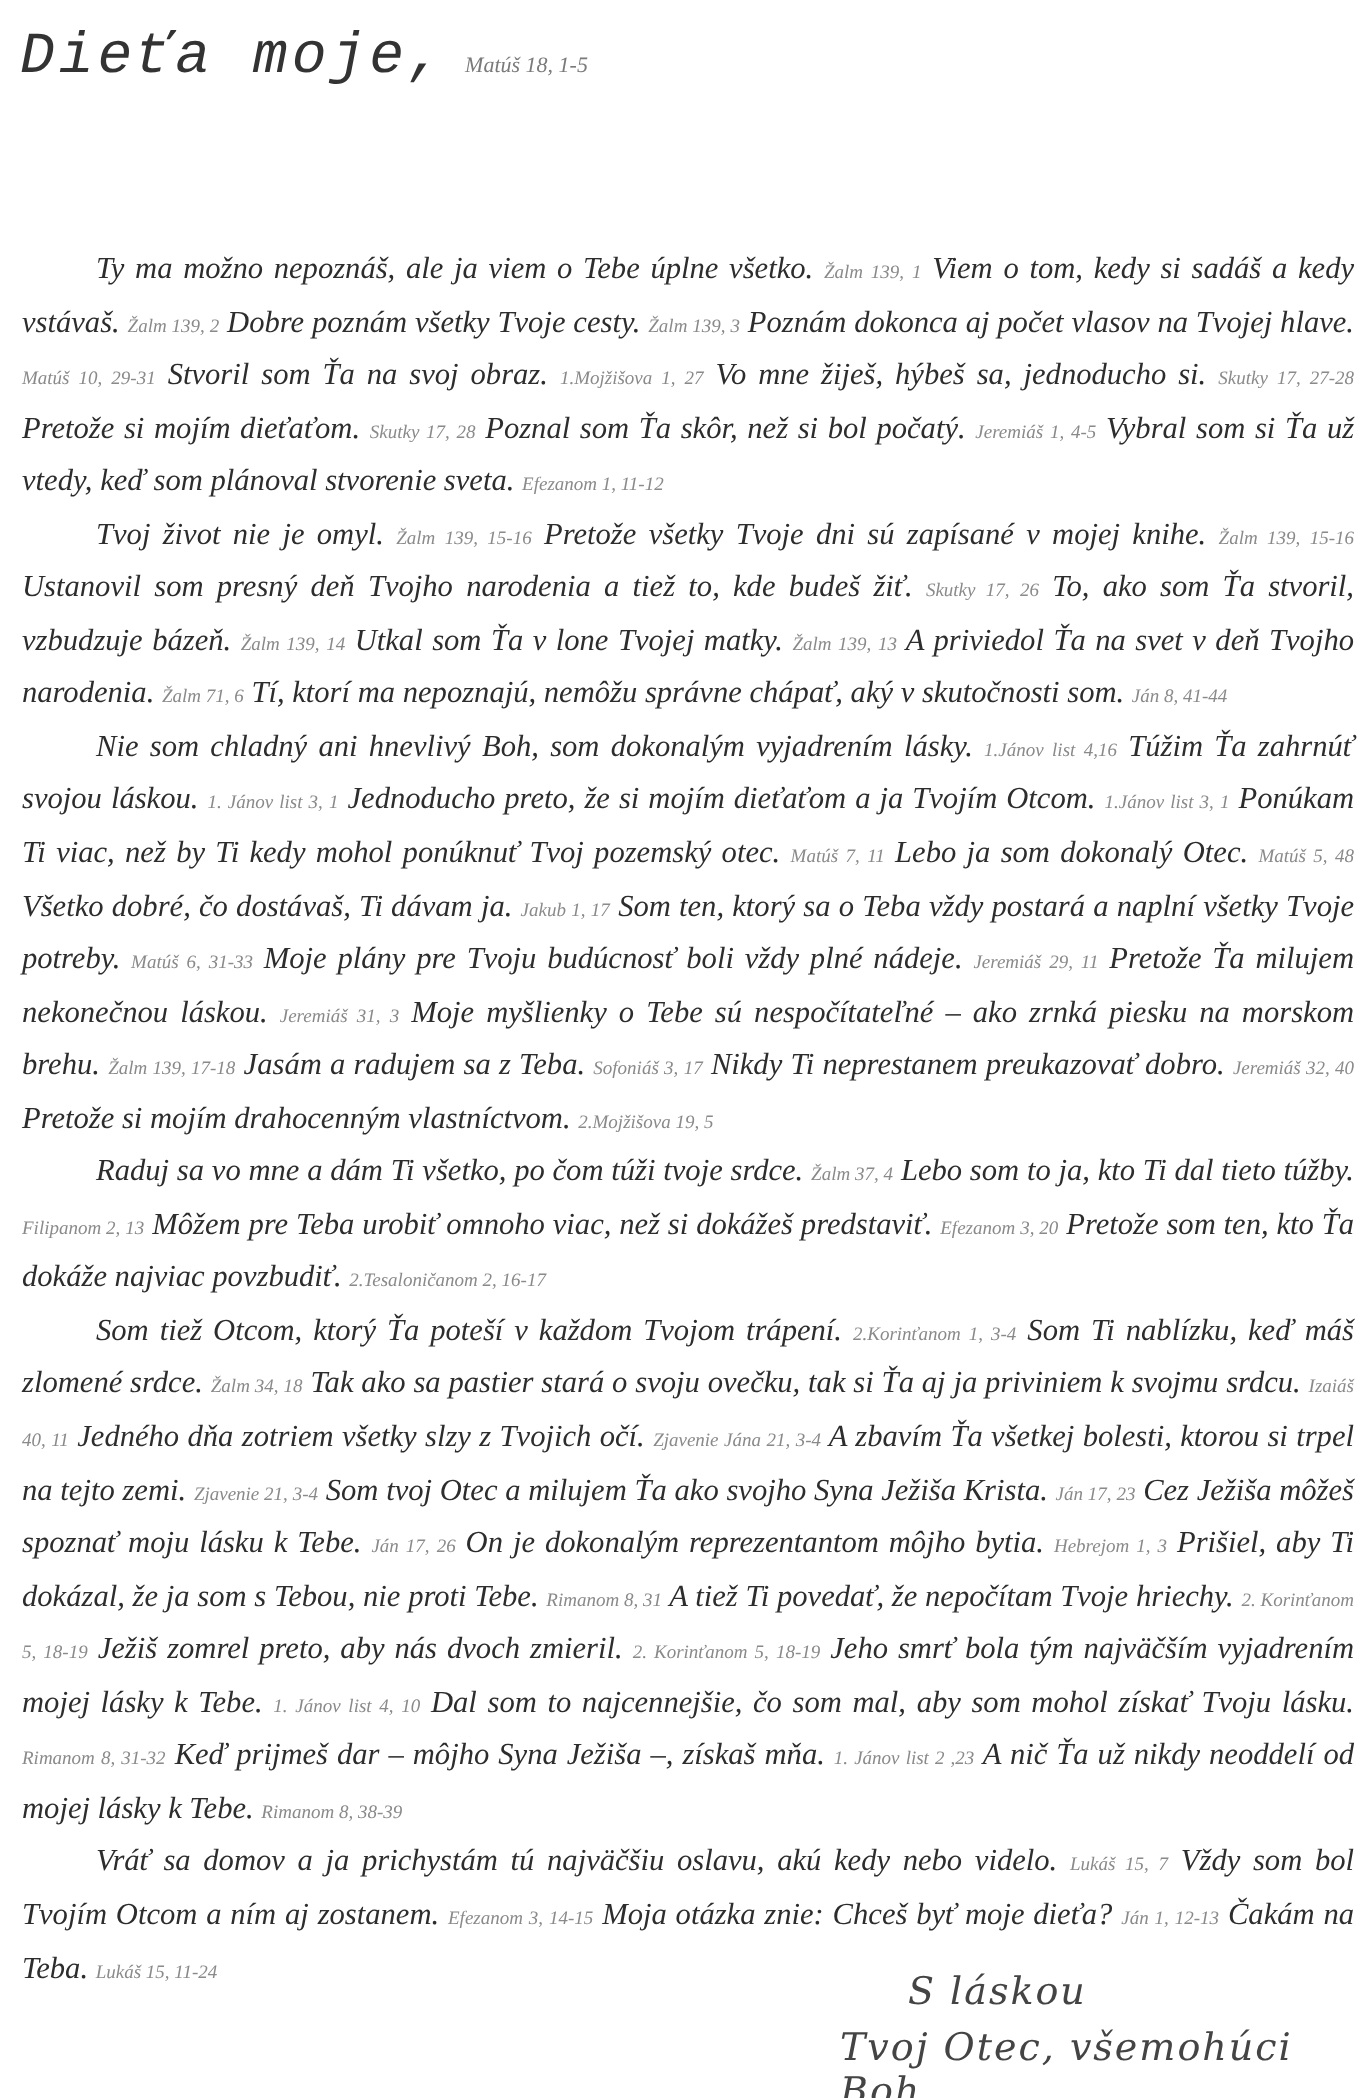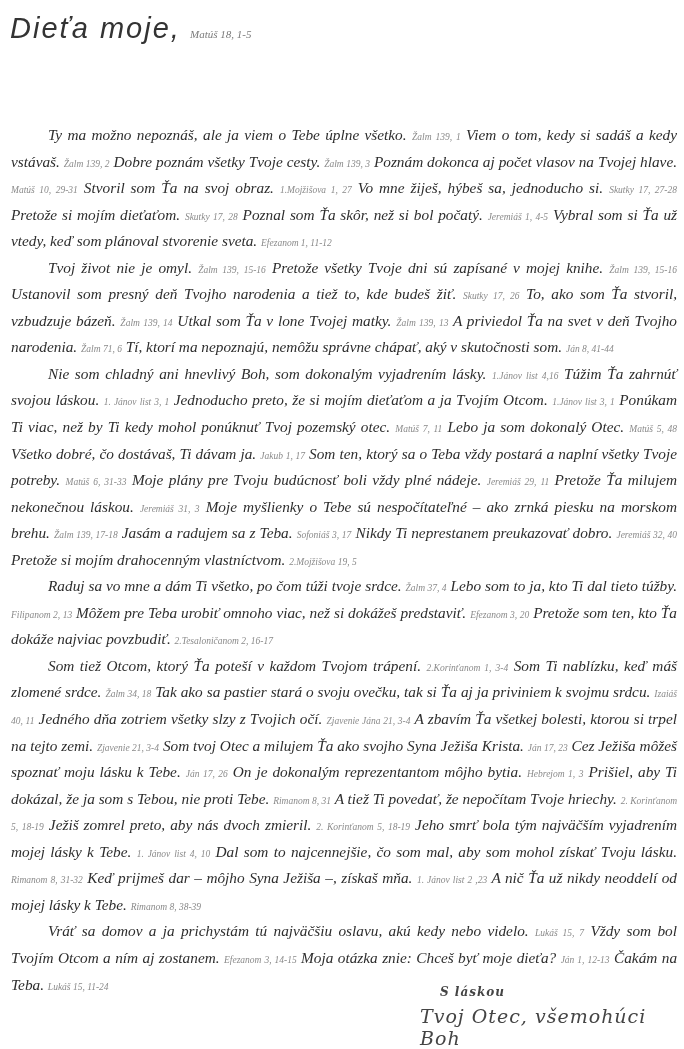--- a/index.html
+++ b/index.html
@@ -1,24 +1,24 @@
 <!DOCTYPE html>
 <html><head>
 <meta charset="utf-8">
 <style>
   html, body { margin:0; padding:0; background:#ffffff; }
   body { width:684px; height:1049px; position:relative; overflow:hidden; font-family:"DejaVu Serif", serif; color:#2b2b2b; }
   .title { position:absolute; left:10px; top:12px; }
-  .title-script { font-family:Liberation Sans, sans-serif; font-style:italic; font-size:29px; letter-spacing:2px; color:#333; font-weight:normal; }
+  .title-script { font-family:Liberation Mono, monospace; font-style:italic; font-size:29px; letter-spacing:2px; color:#333; font-weight:normal; }
   .title-ref { font-family:"Liberation Serif", serif; font-style:italic; font-size:11px; color:#7a7a7a; margin-left:4px; }
   .body { position:absolute; left:11px; top:123px; width:666px; }
   p.par { margin:0; text-indent:37px; text-align:justify; font-family:"Liberation Serif", serif; font-style:italic; font-size:15.3px; line-height:24.55px; color:#2d2d2d; }
   .ref { font-family:"Liberation Serif", serif; font-size:9.5px; color:#8a8a8a; }
   .signature { position:absolute; left:420px; top:985px; font-family:"DejaVu Serif", serif; font-style:italic; color:#444; }
-  .sig-line1 { font-size:12px; margin-left:20px; letter-spacing:1px;font-weight:bold; }
+  .sig-line1 { font-size:19px; margin-left:34px; letter-spacing:1px; }
   .sig-line2 { font-size:19px; margin-top:6px; letter-spacing:1px; }
 </style>
 </head>
 <body>
 
 <div class="title">
   <span class="title-script">Dieťa moje,</span>
   <span class="title-ref">Matúš 18, 1-5</span>
 </div>
 

